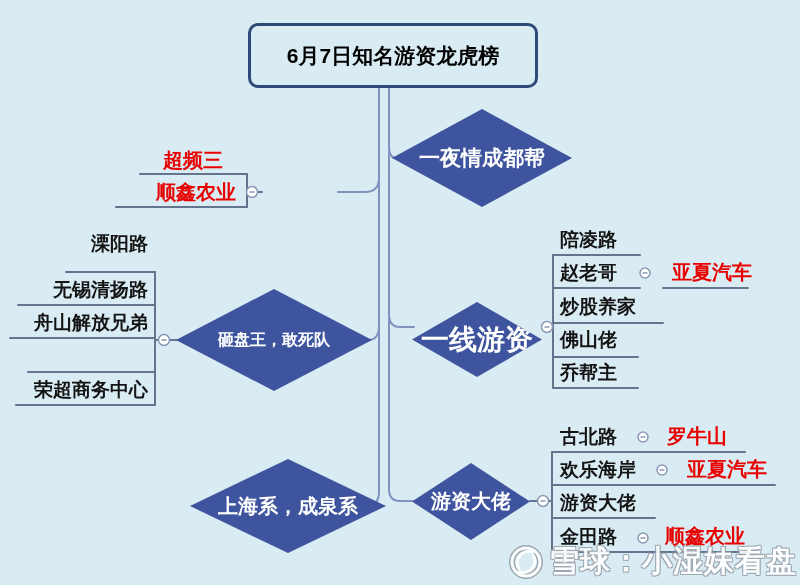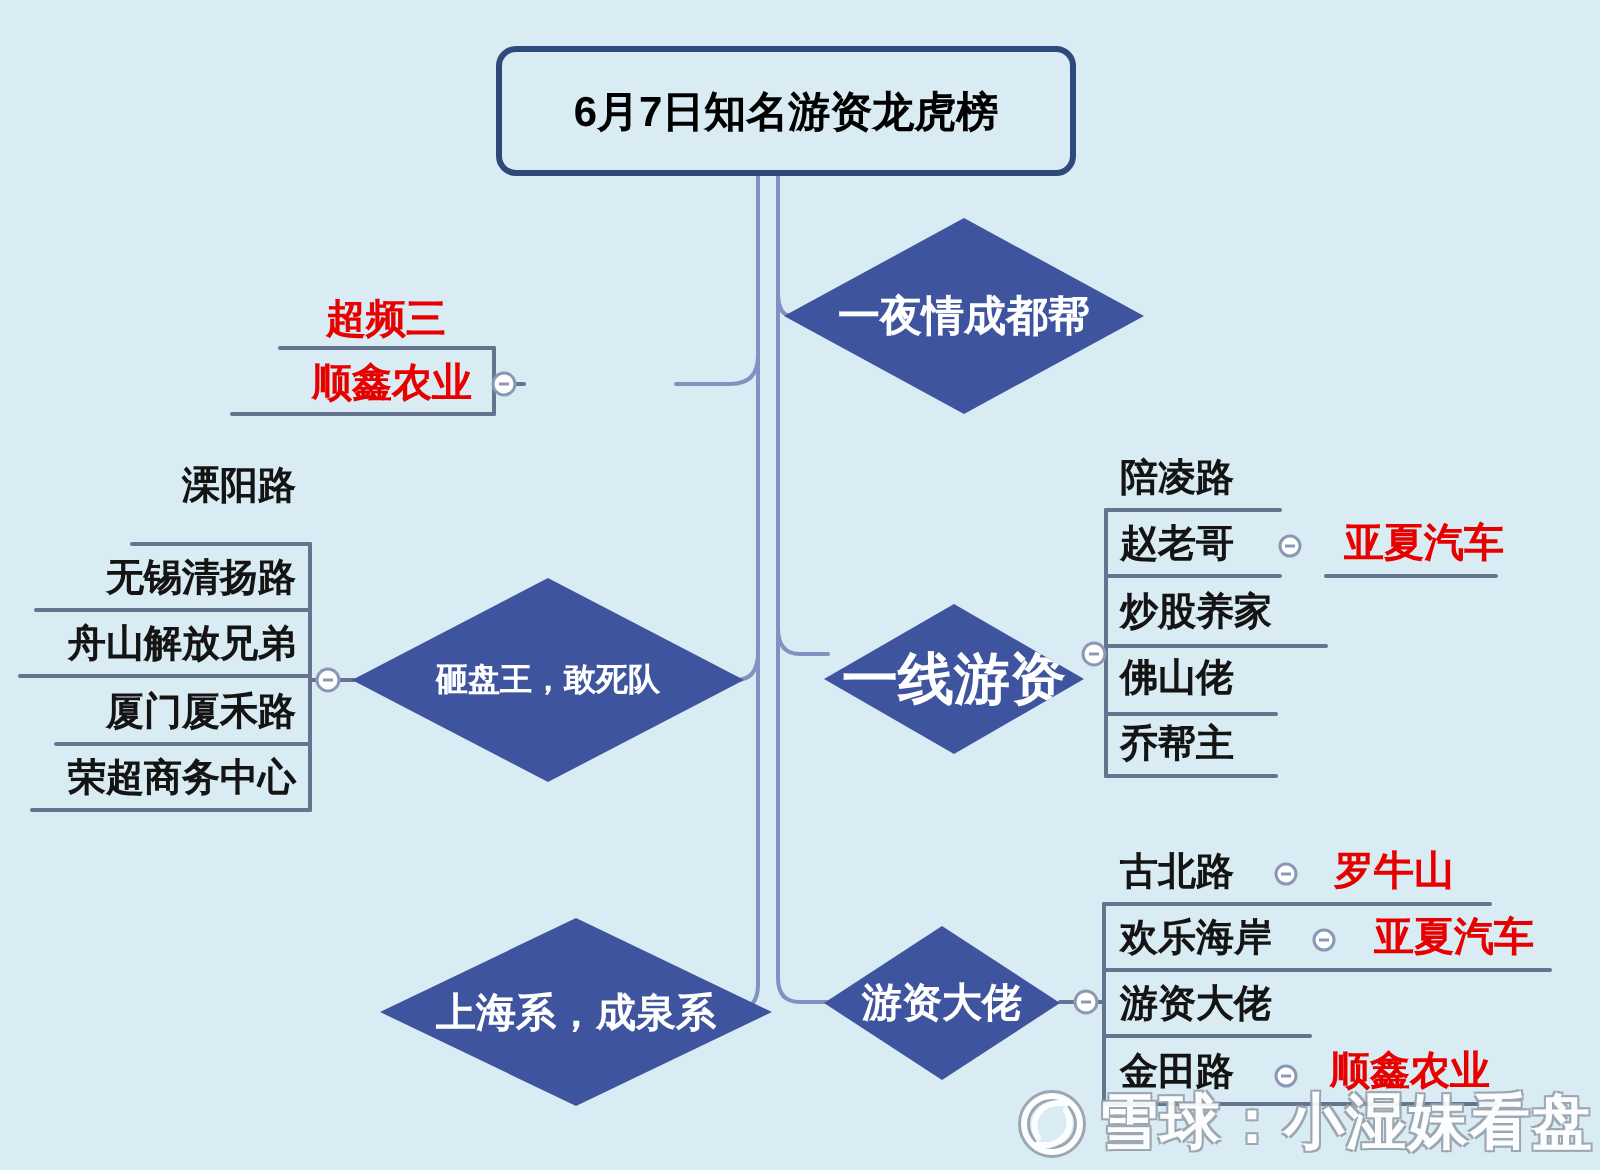--- a/index.html
+++ b/index.html
@@ -118,21 +118,20 @@
   <div class="diamond" style="left:412px;top:302px;width:130px;height:75px;font-size:28px">一线游资</div>
   <div class="diamond" style="left:190px;top:459px;width:196px;height:94px;font-size:20px">上海系，成泉系</div>
   <div class="diamond" style="left:412px;top:463px;width:118px;height:77px;font-size:20px">游资大佬</div>
 
   <span class="node red" style="right:577px;top:149px">超频三</span>
   <span class="node red" style="right:564px;top:181px">顺鑫农业</span>
 
   <span class="node" style="right:652px;top:233px">溧阳路</span>
   <span class="node" style="right:652px;top:279px">无锡清扬路</span>
   <span class="node" style="right:652px;top:312px">舟山解放兄弟</span>
-  <span class="node" style="right:652px;top:346px">厦门厦禾路</span>
   <span class="node" style="right:652px;top:379px">荣超商务中心</span>
 
   <span class="node" style="left:560px;top:229px">陪凌路</span>
   <span class="node" style="left:560px;top:262px">赵老哥</span>
   <span class="node red" style="left:672px;top:261px">亚夏汽车</span>
   <span class="node" style="left:560px;top:296px">炒股养家</span>
   <span class="node" style="left:560px;top:329px">佛山佬</span>
   <span class="node" style="left:560px;top:362px">乔帮主</span>
 
   <span class="node" style="left:560px;top:426px">古北路</span>

